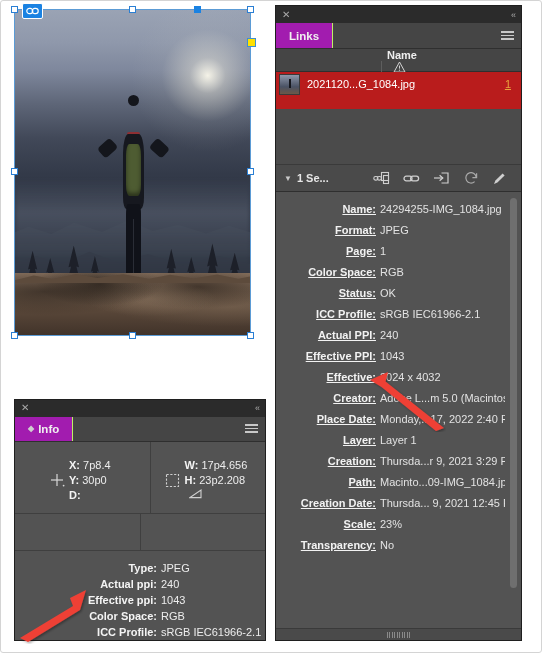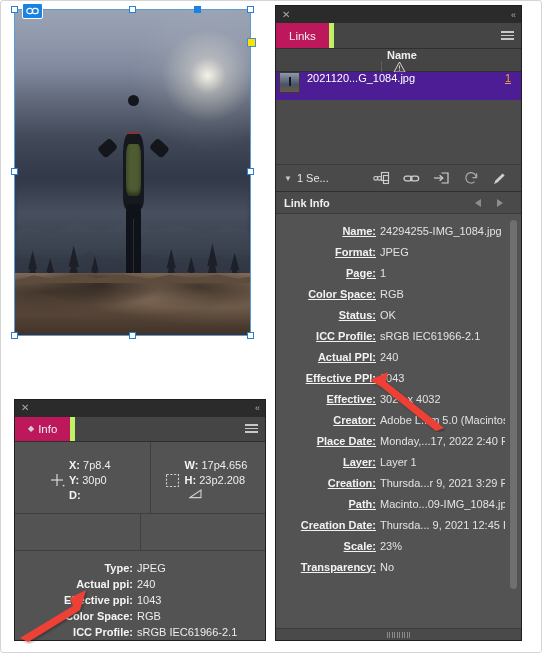--- a/index.html
+++ b/index.html
@@ -167,27 +167,27 @@
   }
   .tb-close { color: #a9a9a9; font-size: 10px; line-height: 1; }
   .tb-collapse { color: #a9a9a9; font-size: 9px; letter-spacing: -1px; }
   .panel-tabbar {
     height: 25px;
     background: #454545;
     display: flex; align-items: stretch;
     border-bottom: 1px solid #2f2f2f;
   }
   .tab {
-    background: #be185d;
+    background: #a21caf;
     display: flex; align-items: center;
     padding: 0 13px;
-    font-weight: normal;
+    font-weight: bold;
     font-size: 11.5px;
     color: #f0f0f0;
-    border-right: 5px solid #bef264;
+    border-right: 1px solid #bef264;
   }
   .tab .tab-icon { font-size: 8px; color: #cfcfcf; margin-right: 4px; }
   .tabbar-spacer { flex: 1; }
   .menu-btn {
     display: flex; align-items: center; padding: 0 7px;
   }
   .hamburger { width: 13px; }
   .hamburger i {
     display: block; height: 1.5px; background: #c8c8c8; margin: 2px 0;
   }
@@ -212,24 +212,24 @@
     width: 34px; display: flex; align-items: center; justify-content: center;
     border-left: 1px solid #5e5e5e;
     height: 100%;
   }
   #links-list {
     background: #4b4b4b;
     height: 92px;
     position: relative;
   }
   .link-row {
-    display: flex; 
+    display: flex; align-items: center;
     height: 24px;
-    background: #4c1d95;
-    padding: 0 6px 4px 3px;
+    background: #b91c1c;
+    padding: 0 6px 13px 3px;
   }
   .link-thumb {
     width: 19px; height: 19px;
     background: linear-gradient(to bottom, #8f98ab 0%, #4a5264 62%, #6b5847 100%);
     border: 1px solid #3a3a3a;
     position: relative; flex: none;
     overflow: hidden;
   }
   .link-thumb::after {
     content: ""; position: absolute; left: 45%; top: 22%;
@@ -243,21 +243,21 @@
   }
   #links-toolbar {
     height: 26px;
     background: #4a4a4a;
     border-top: 1px solid #3a3a3a;
     border-bottom: 1px solid #2f2f2f;
     display: flex; align-items: center;
     padding: 0 8px;
   }
   #links-toolbar .sel-count {
-    font-weight: normal; font-size: 11px; color: #e6e6e6;
+    font-weight: bold; font-size: 11px; color: #e6e6e6;
   }
   .tb-chevron { color: #c8c8c8; font-size: 8px; margin-right: 5px; }
   .tb-icons { margin-left: auto; display: flex; align-items: center; gap: 13px; padding-right: 6px; }
   .tb-icons svg { display: block; }
 
   #linkinfo-header {
     height: 21px;
     background: #4a4a4a;
     display: flex; align-items: center;
     padding: 0 8px;
@@ -333,20 +333,21 @@
   #info-mid {
     height: 37px;
     display: flex;
     border-bottom: 1px solid #3f3f3f;
   }
   .info-mid-cell { flex: 1; }
   .info-mid-cell + .info-mid-cell { border-left: 1px solid #3f3f3f; }
   #info-lower {
     flex: 1;
     padding-top: 9px;
+    margin-left: 24px;
   }
   .info-line {
     display: flex; font-size: 11px; line-height: 16px;
   }
   .info-line .il-label {
     width: 118px; text-align: right; font-weight: bold; color: #f4f4f4; padding-right: 4px;
   }
   .info-line .il-value { color: #ededed; }
 
   
@@ -495,27 +496,20 @@
         </svg>
       </span>
       <span>
         <svg width="15" height="15" viewBox="0 0 15 15" aria-hidden="true">
           <path d="M2 13 L3.4 9.6 L10.6 2.4 L12.6 4.4 L5.4 11.6 Z" fill="#cfcfcf"></path>
         </svg>
       </span>
     </span>
   </div>
 
-  <div id="linkinfo-header">
-    <span class="li-title">Link Info</span>
-    <span class="li-nav">
-      <span class="nav-arrow left"></span>
-      <span class="nav-arrow right"></span>
-    </span>
-  </div>
 
   <div id="linkinfo-body">
     <div class="info-row">
         <span class="info-label">Name:</span>
         <span class="info-value">24294255-IMG_1084.jpg</span>
       </div>
     <div class="info-row">
         <span class="info-label">Format:</span>
         <span class="info-value">JPEG</span>
       </div>

